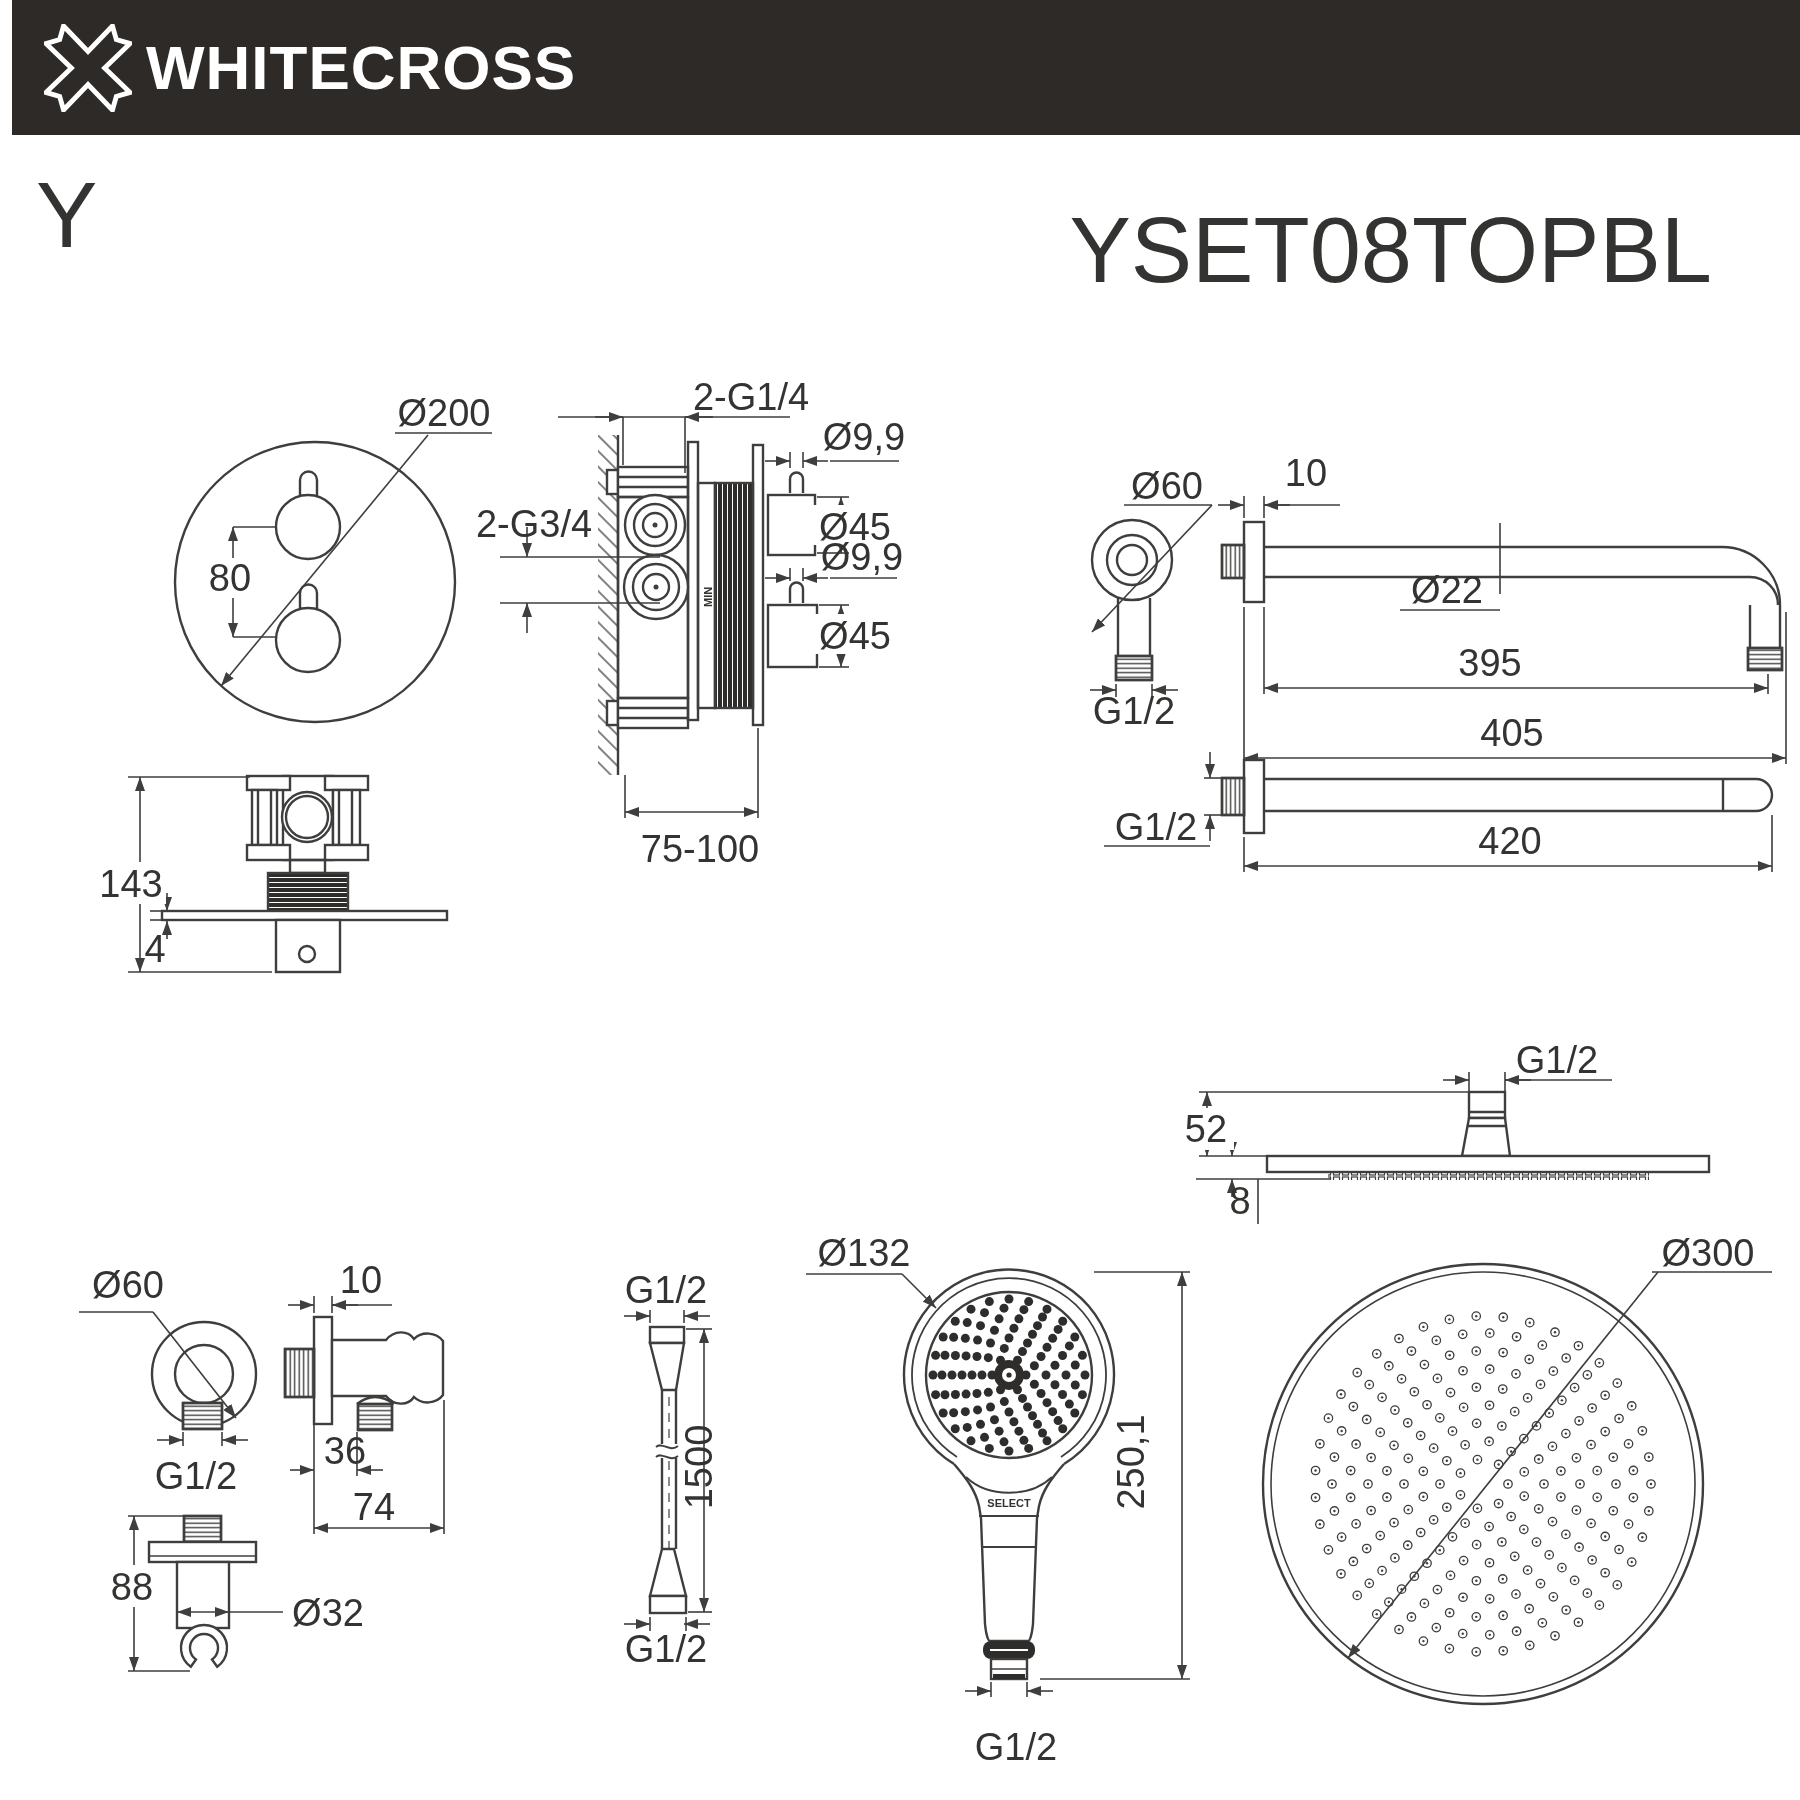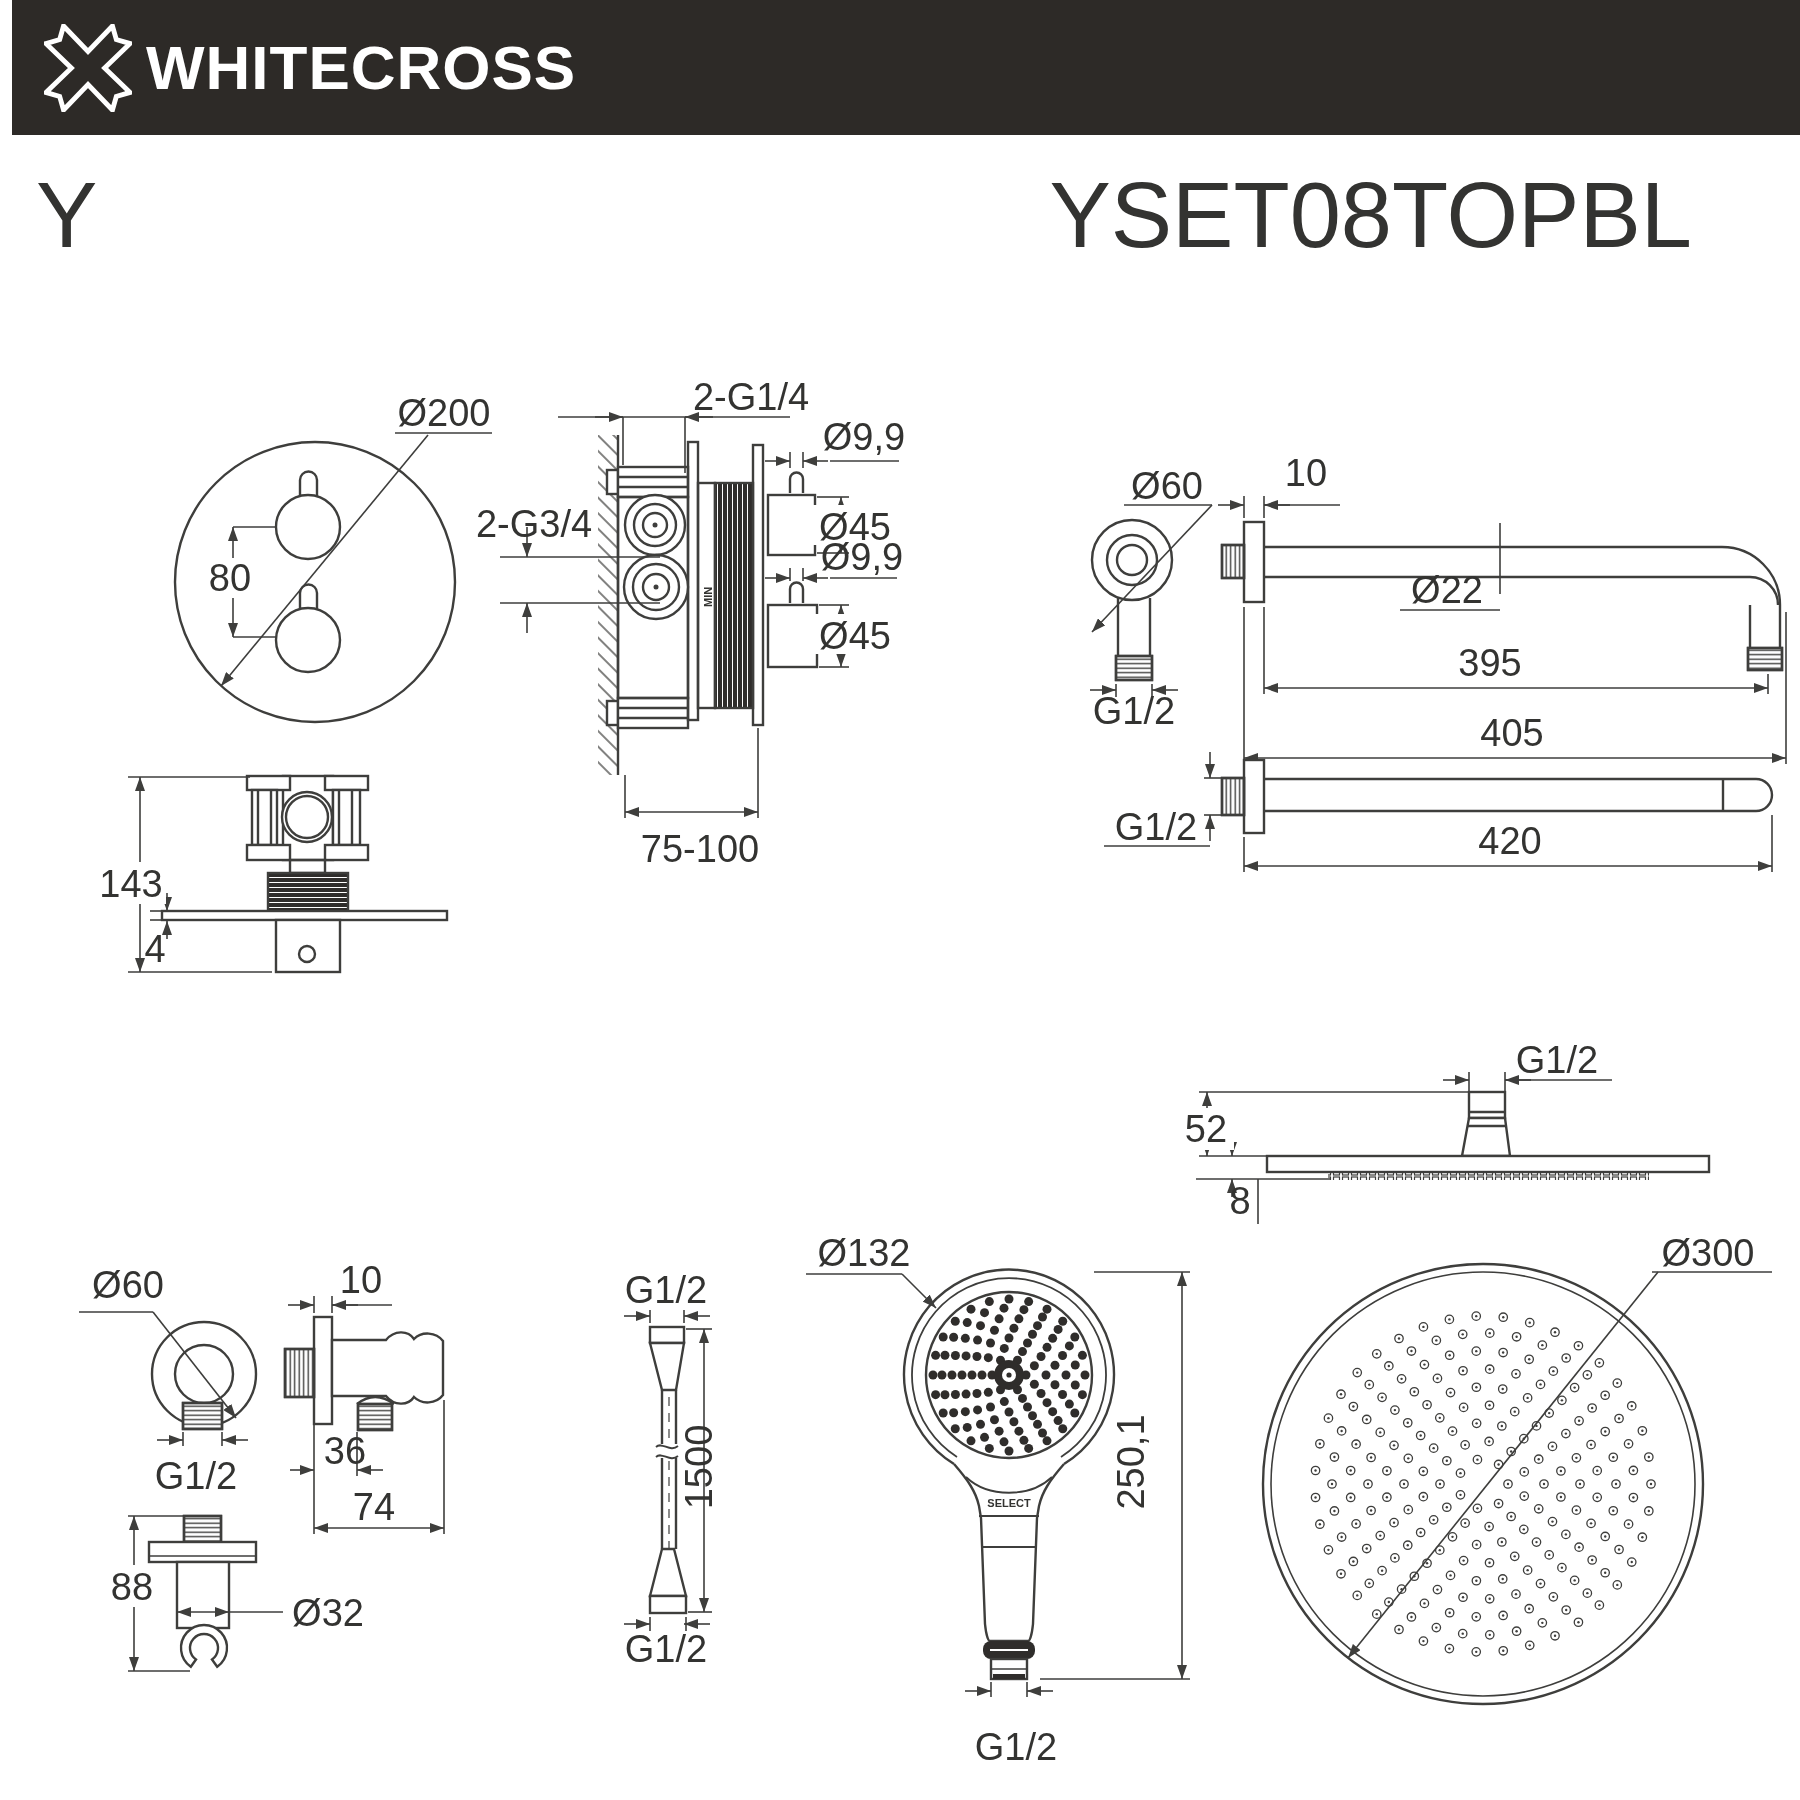--- a/index.html
+++ b/index.html
@@ -1,21 +1,21 @@
 <!DOCTYPE html>
 <html><head>
 <meta charset="utf-8">
 <style>
   html,body{margin:0;padding:0;background:#fff;}
   body{width:1800px;height:1800px;position:relative;font-family:"Liberation Sans",sans-serif;}
   .hdr{position:absolute;left:12px;top:0;width:1800px;height:135px;display:flex;align-items:center;gap:14px;padding-left:32px;box-sizing:border-box;}
   .brand{font-size:62px;font-weight:700;letter-spacing:1px;}
   .titlebar span{position:absolute;top:163px;font-size:92px;color:#333331;}
   .series{left:36px;}
-  .model{right:108px;}
+  .model{right:88px;margin-top:35px;}
   svg text{font-family:"Liberation Sans",sans-serif;font-size:38px;fill:#333331;}
   svg .sm{font-size:11px;font-weight:bold;}
   .draw{position:absolute;left:0;top:0;}
 </style>
 </head>
 <body>
 
 <div class="hdr" style="background:#2d2a27;">
   <svg width="88" height="88" viewBox="0 0 90 90">
     <path d="M2,20 L16,16 L20,2 L45,28 L70,2 L74,16 L88,20 L62,45 L88,70 L74,74 L70,88 L45,62 L20,88 L16,74 L2,70 L28,45 Z" fill="none" stroke="#ffffff" stroke-width="5"></path>

